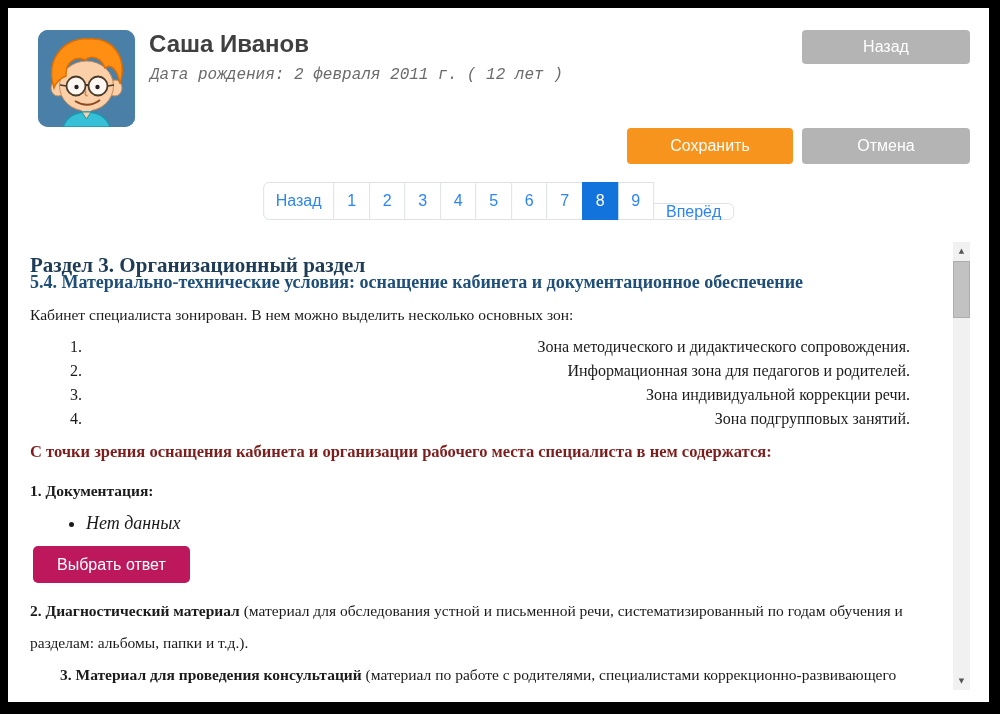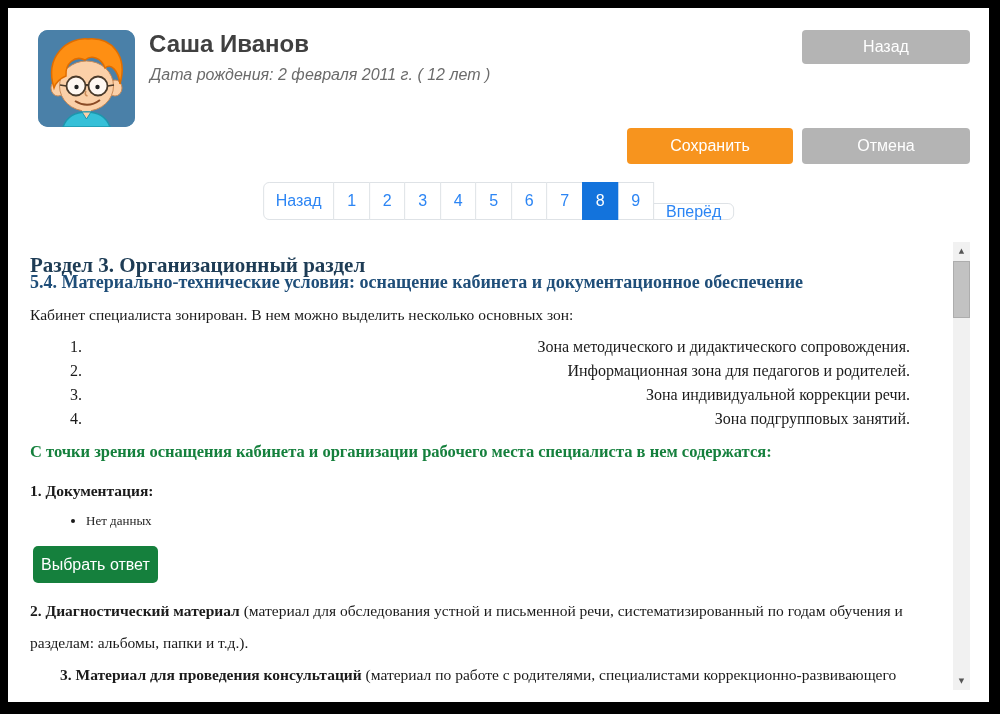--- a/index.html
+++ b/index.html
@@ -14,21 +14,21 @@
     position:absolute; left:30px; top:22px; width:97px; height:97px;
     border-radius:10px; overflow:hidden; background:#4a80a8;
   }
   .avatar svg { display:block; width:100%; height:100%; }
   .student-name {
     position:absolute; left:141px; top:22px;
     font-size:24px; font-weight:bold; color:#404040;
   }
   .student-birth {
     position:absolute; left:142px; top:58px;
-    font-size:16px; font-style:italic; color:#6b6b6b;
+    font-size:16px; font-style:italic; color:#6b6b6b;font-family:Liberation Mono, monospace;
   }
   .btn {
     position:absolute; border:none; border-radius:4px; color:#fff;
     font-size:16px; font-family:"Liberation Sans", sans-serif; cursor:pointer;
     display:flex; align-items:center; justify-content:center;
   }
   .btn-back   { left:794px; top:22px;  width:168px; height:34px; background:#b4b4b4; }
   .btn-save   { left:619px; top:120px; width:166px; height:36px; background:#f7941e; }
   .btn-cancel { left:794px; top:120px; width:168px; height:36px; background:#b4b4b4; }
   
@@ -61,30 +61,30 @@
     font-size:18px; font-weight:bold; color:#1f4e79;
   }
   .intro { position:absolute; left:22px; top:74px; width:906px; font-size:15.5px; }
   .zones {
     position:absolute; left:22px; top:103px; width:880px;
     padding-left:56px; font-size:16px;text-align:right;
   }
   .zones li { line-height:24px; }
   .statement {
     position:absolute; left:22px; top:210px; width:906px;
-    font-size:16.5px; font-weight:bold; color:#15803d;
+    font-size:16.5px; font-weight:bold; color:#7f1d1d;
   }
   .item-title { position:absolute; left:22px; top:250px; width:906px; font-size:15.5px; font-weight:bold; }
   .answer {
     position:absolute; left:22px; top:281px; width:880px;
-    padding-left:56px; font-size:13px; 
+    padding-left:56px; font-size:18px; font-style:italic;
   }
   .btn-choose {
-    position:absolute; left:25px; top:314px; height:37px; padding:0 8px;
-    background:#15803d; border:none; border-radius:5px;
+    position:absolute; left:25px; top:314px; height:37px; padding:0 24px;
+    background:#be185d; border:none; border-radius:5px;
     color:#fff; font-size:16px; font-family:"Liberation Sans", sans-serif; cursor:pointer;
   }
   .item2 { position:absolute; left:22px; top:363px; width:912px; font-size:15.5px; line-height:32px; }
   .item3 { position:absolute; left:22px; top:428px; width:912px; font-size:15.5px; line-height:30px;margin-left:30px; }
   .item2 strong, .item3 strong { font-weight:bold; }
   
   .scrollbar {
     position:absolute; left:945px; top:10px; width:17px; height:448px;
     background:#f1f1f1;
   }

